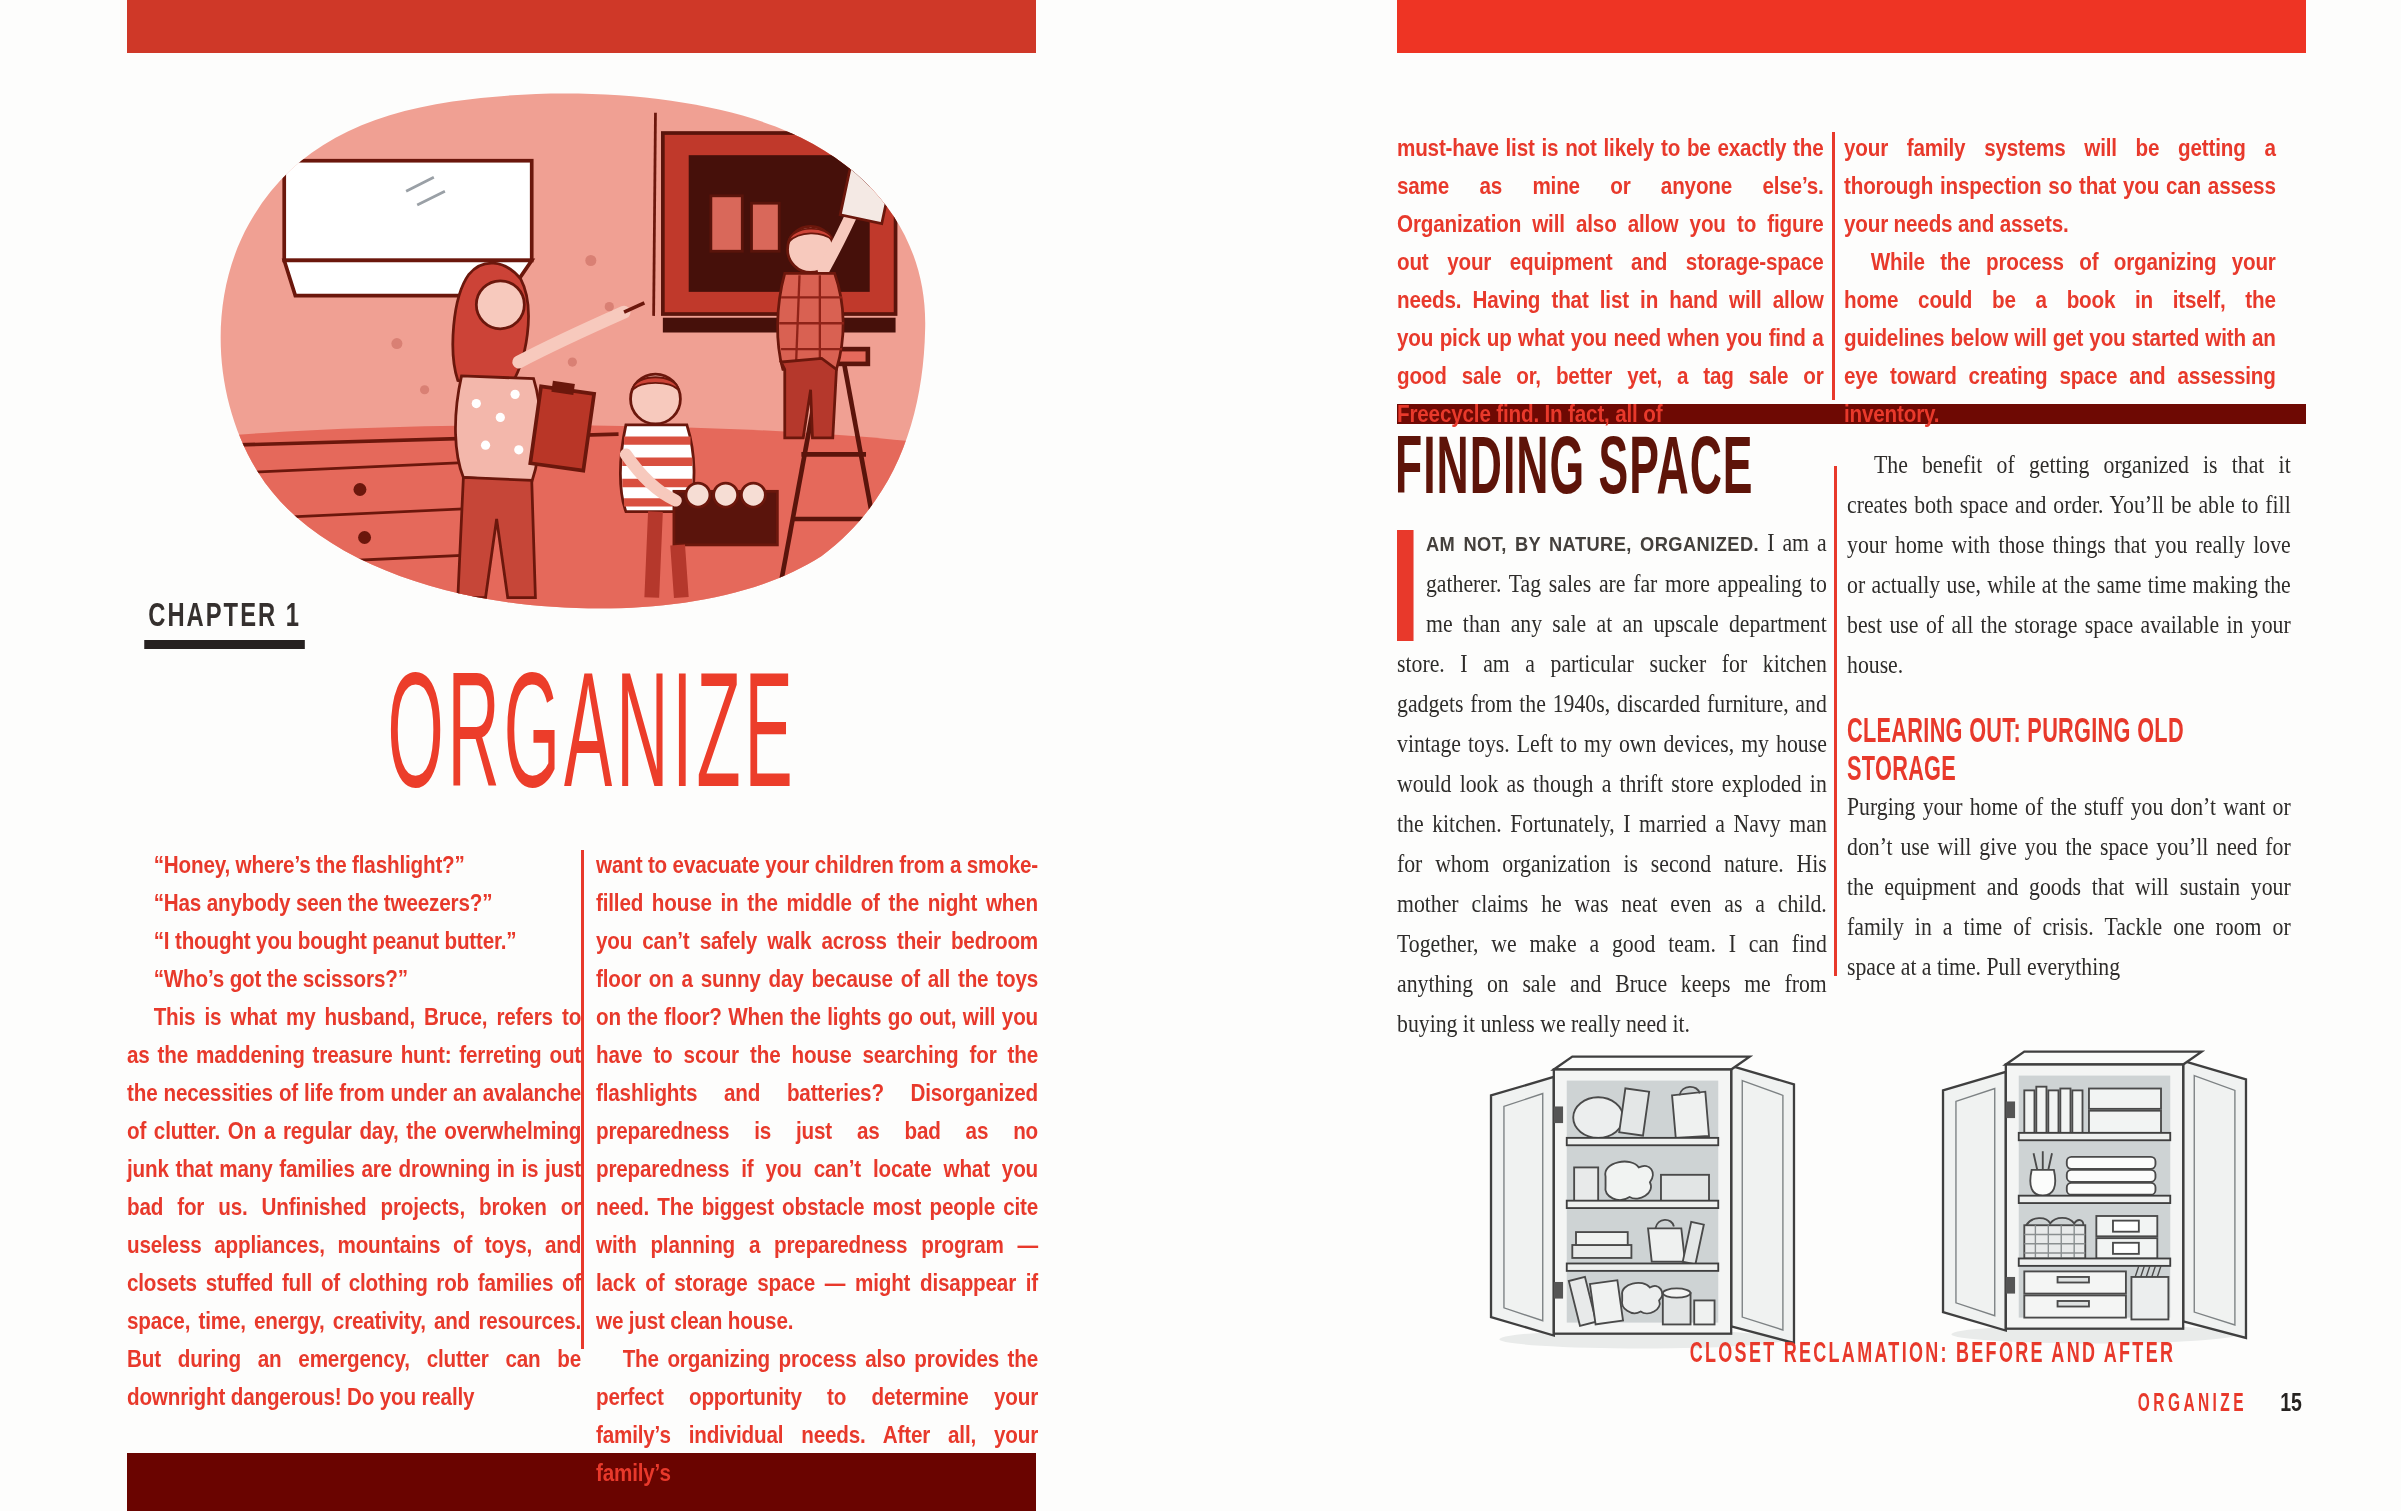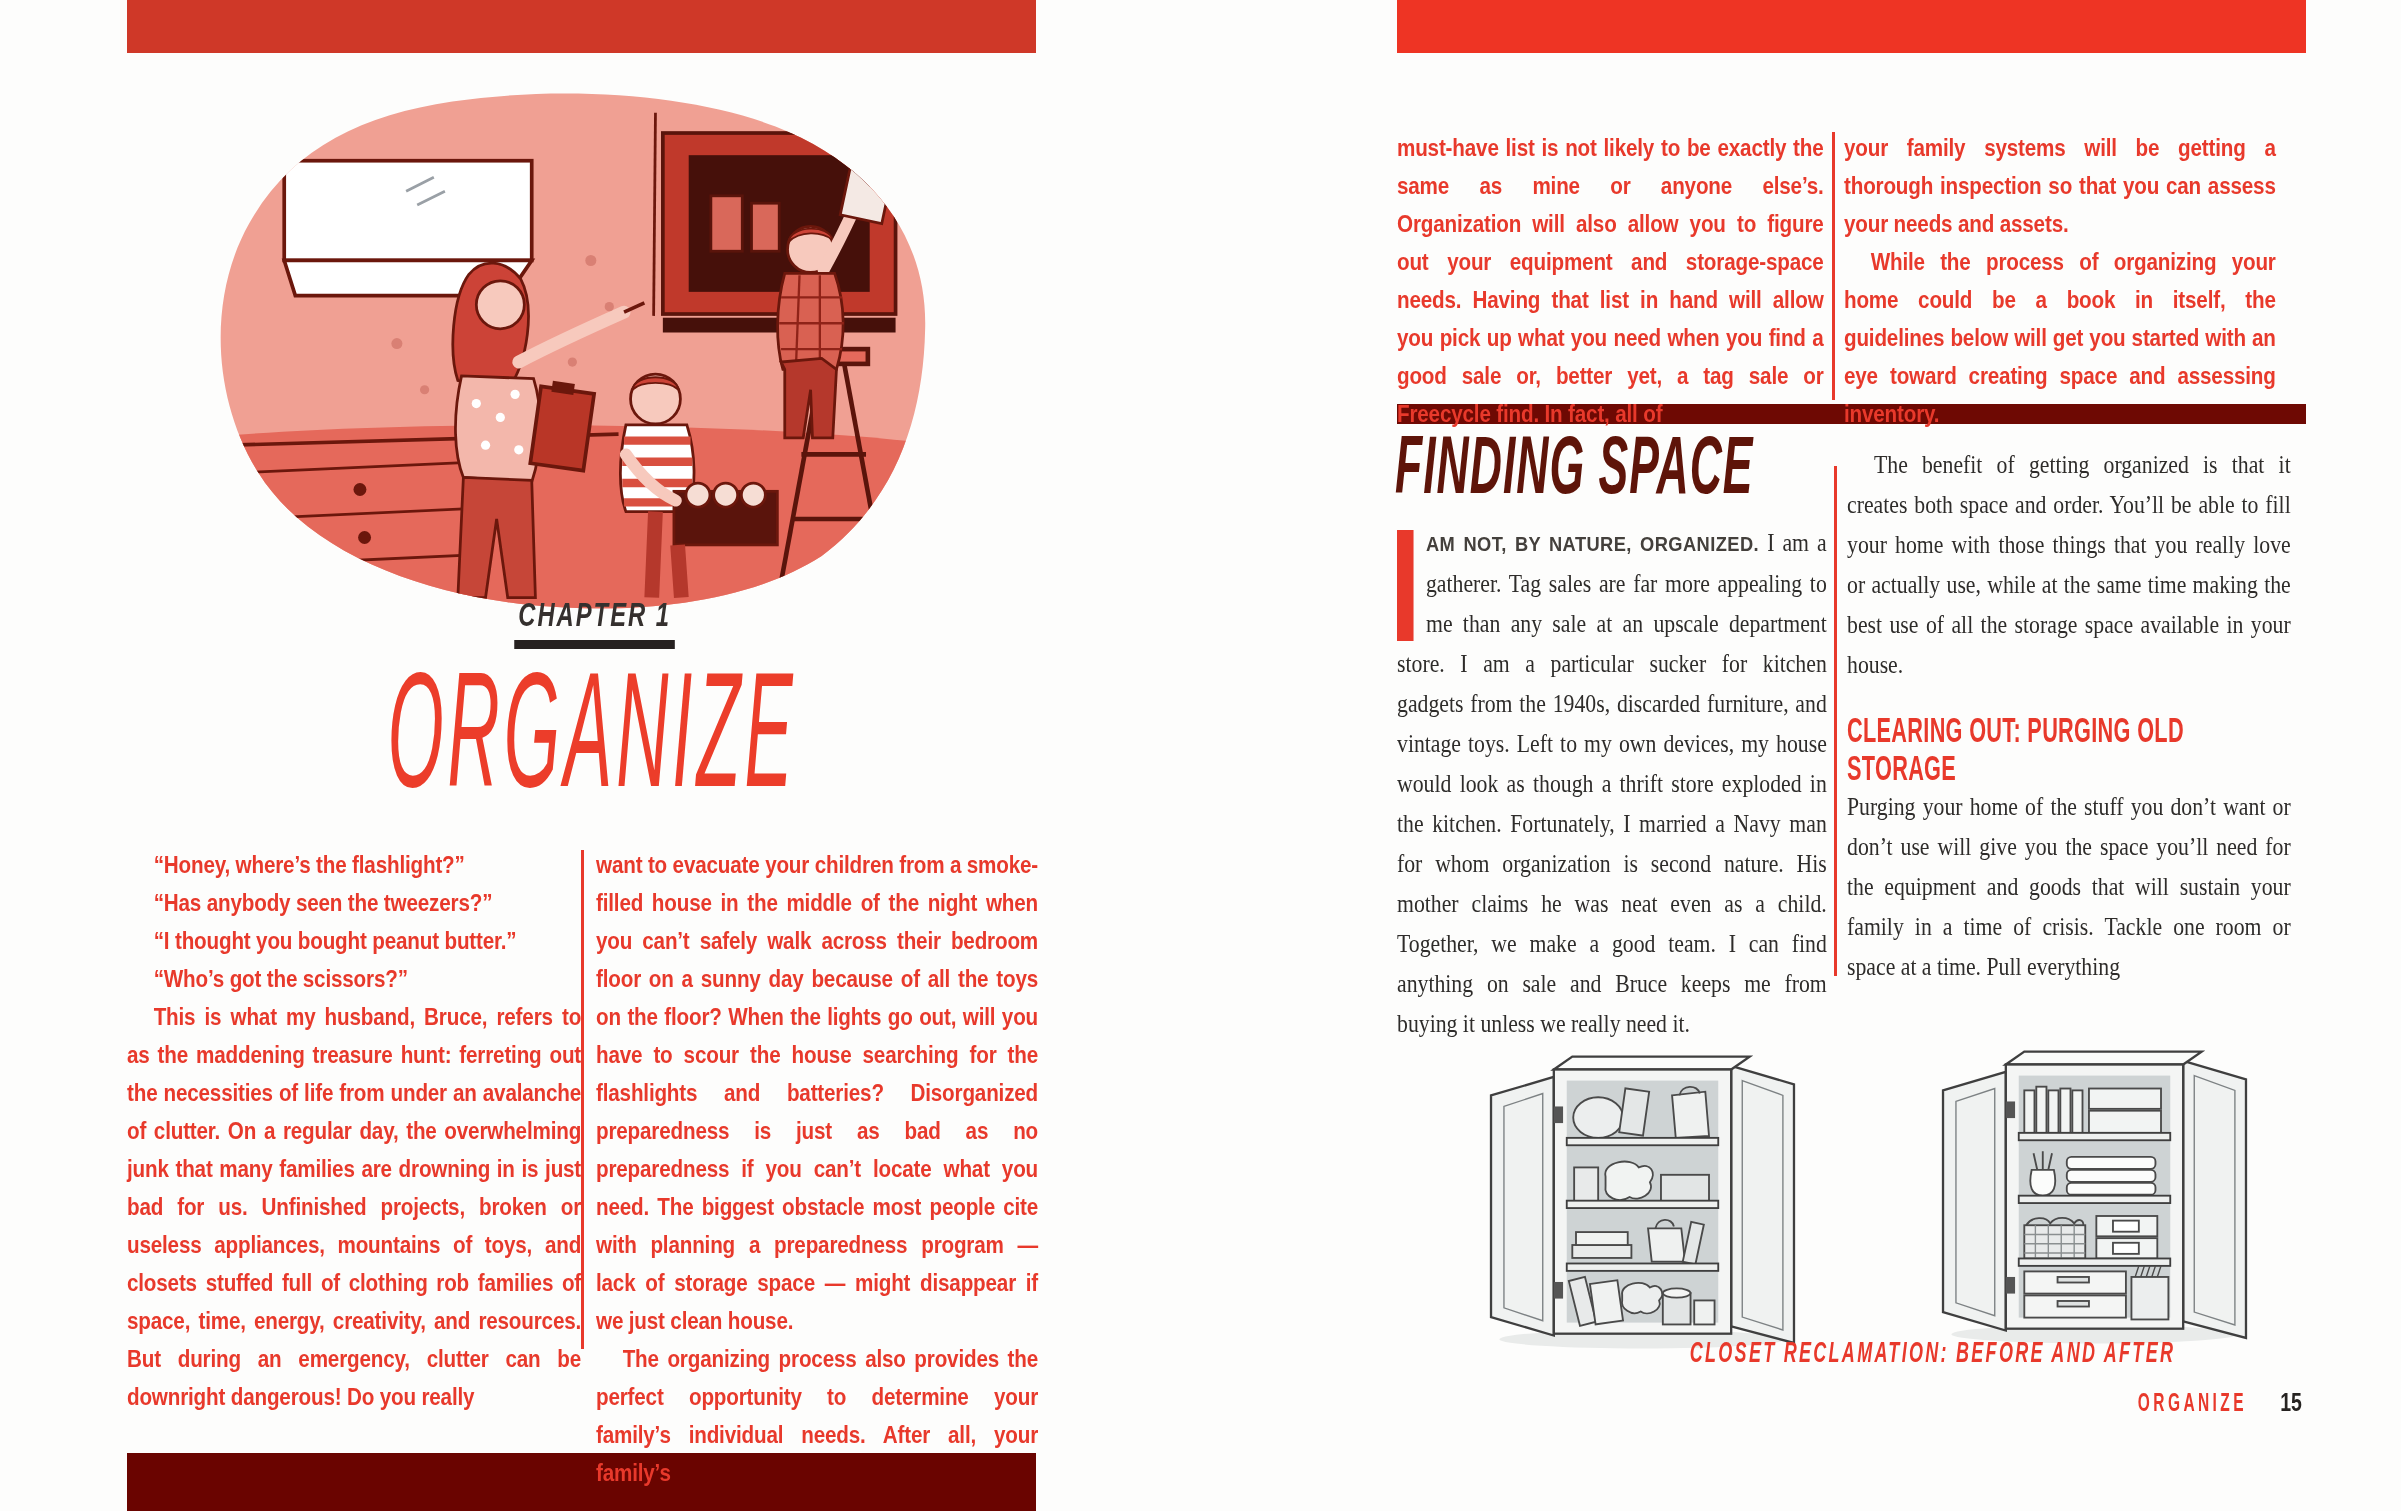--- a/index.html
+++ b/index.html
@@ -3,21 +3,21 @@
 <meta charset="utf-8">
 <style>
   * { margin:0; padding:0; box-sizing:border-box; }
   html,body { width:2401px; height:1512px; }
   body {
     position:relative;
     background:#fdfdfc;
     font-family:"Liberation Sans", sans-serif;
     overflow:hidden;
   }
-  .abs { position:absolute;font-style:italic; }
+  .abs { position:absolute; }
 
   
   .bar { position:absolute; }
   .bar-top-left   { left:127px;  top:0;      width:909px; height:53px; background:#cf3828; }
   .bar-top-right  { left:1397px; top:0;      width:909px; height:53px; background:#ee3424; }
   .bar-bottom-left{ left:127px;  top:1453px; width:909px; height:59px; background:#6a0400; }
   .bar-mid-right  { left:1397px; top:404px;  width:909px; height:20.3px; background:#6e0903; }
 
   
   .vrule { position:absolute; width:2.8px; background:#e8392b; }
@@ -60,21 +60,21 @@
   }
   .leadin {
     font-family:"Liberation Sans", sans-serif;
     font-weight:700;
     font-size:21px;
     letter-spacing:0.5px;
     color:#44403c;
   }
 
   
-  .chapter-wrap { left:140px; top:596px; width:909px; text-align:center; }
+  .chapter-wrap { left:113px; top:596px; width:909px; text-align:left; }
   .chapter {
     display:inline-block;
     font-weight:700;
     font-size:33px;
     letter-spacing:2.8px;
     color:#35302e;
     padding:0 5.5px 5.5px 5.5px;
     border-bottom:9.2px solid #262120;
     transform:scaleX(0.72);
     transform-origin:center top;

